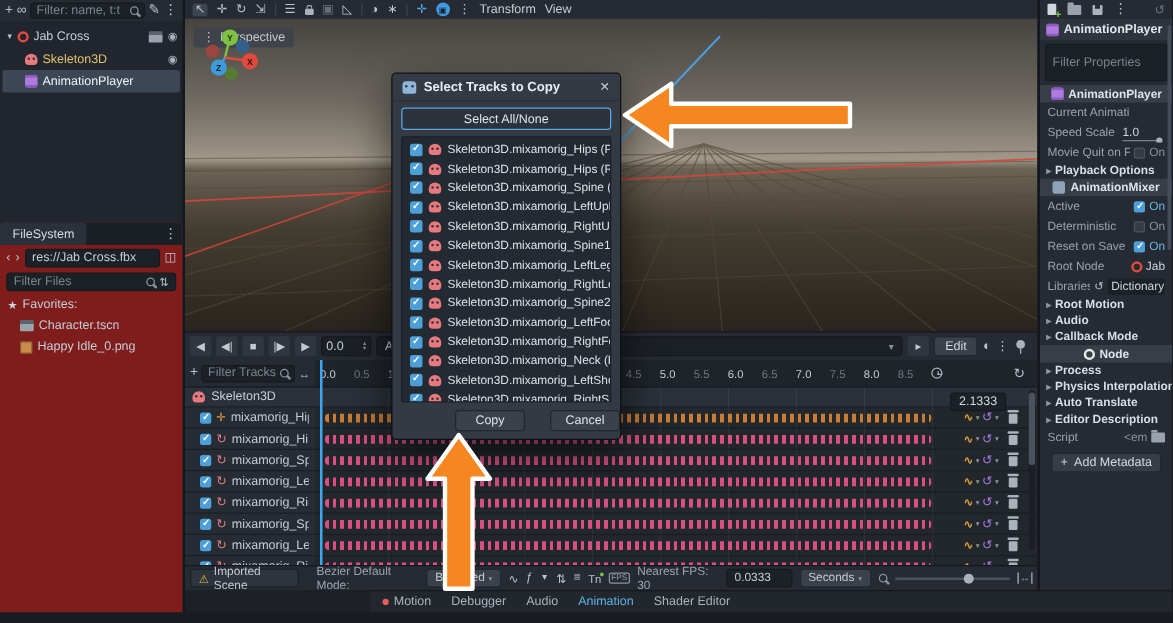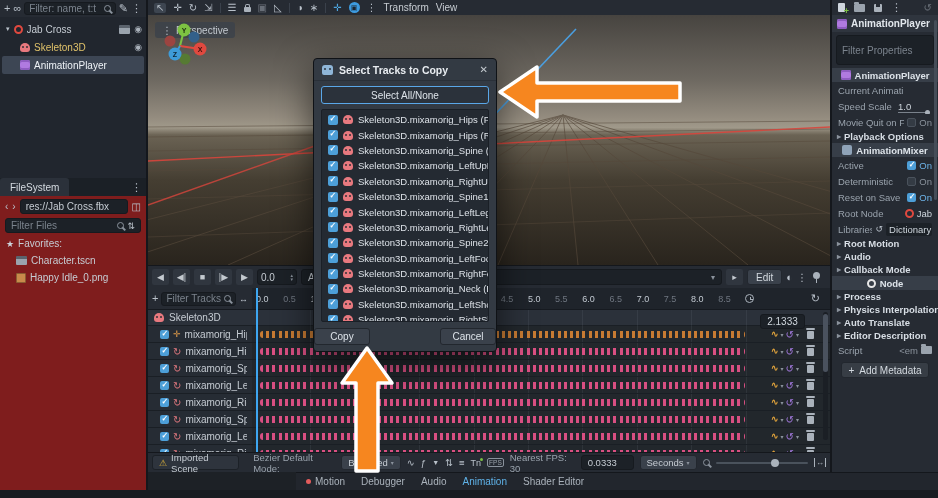--- a/index.html
+++ b/index.html
@@ -152,21 +152,21 @@
   
   #dialog{position:absolute;left:313px;top:58px;width:184px;height:294px;background:#333a43;border:1px solid #0f1216;border-radius:4px;box-shadow:0 12px 36px rgba(0,0,0,.6);z-index:30;}
   .dlg-title{height:22px;display:flex;align-items:center;gap:6px;padding:0 8px;border-bottom:1px solid #2a3038;}
   .dlg-title .t{font-weight:bold;color:#e8ecf0;font-size:10.5px;flex:1;white-space:nowrap;overflow:hidden;}
   .dlg-icon{width:11px;height:10px;background:#8fb6d8;border-radius:3px 3px 2px 2px;position:relative;}
   .dlg-icon::after{content:"";position:absolute;left:2px;top:3px;width:2px;height:2px;background:#2b3540;border-radius:50%;box-shadow:5px 0 0 #2b3540;}
   .dlg-close{color:#c3c9cf;font-size:10px;}
   .select-all{margin:5px 7px 4px;height:18px;border:1px solid #5aa7e8;border-radius:3px;background:#2b323b;display:flex;align-items:center;justify-content:center;color:#dde3e9;}
   .dlg-list{position:absolute;left:7px;right:7px;top:50px;bottom:29px;background:#242a32;border:1px solid #1a1f26;border-radius:2px;overflow:hidden;padding-top:2px;}
   .dlg-row{display:flex;align-items:center;gap:5px;height:15.4px;padding:0 6px;white-space:nowrap;overflow:hidden;color:#dde2e8;font-size:9.5px;}
-  .dlg-buttons{position:absolute;bottom:6px;left:0;right:0;display:flex;justify-content:space-between;gap:20px;}
+  .dlg-buttons{position:absolute;bottom:6px;left:0;right:0;display:flex;justify-content:flex-end;gap:20px;}
   .dlg-btn{width:56px;height:17px;background:#3a414b;border:1px solid #22272e;border-radius:3px;display:flex;align-items:center;justify-content:center;color:#dde3e9;}
 
   #arrows{position:absolute;left:0;top:0;width:938px;height:498px;z-index:40;pointer-events:none;}
 </style>
 </head>
 <body>
 
 <div id="root">
 
   <aside id="left">

